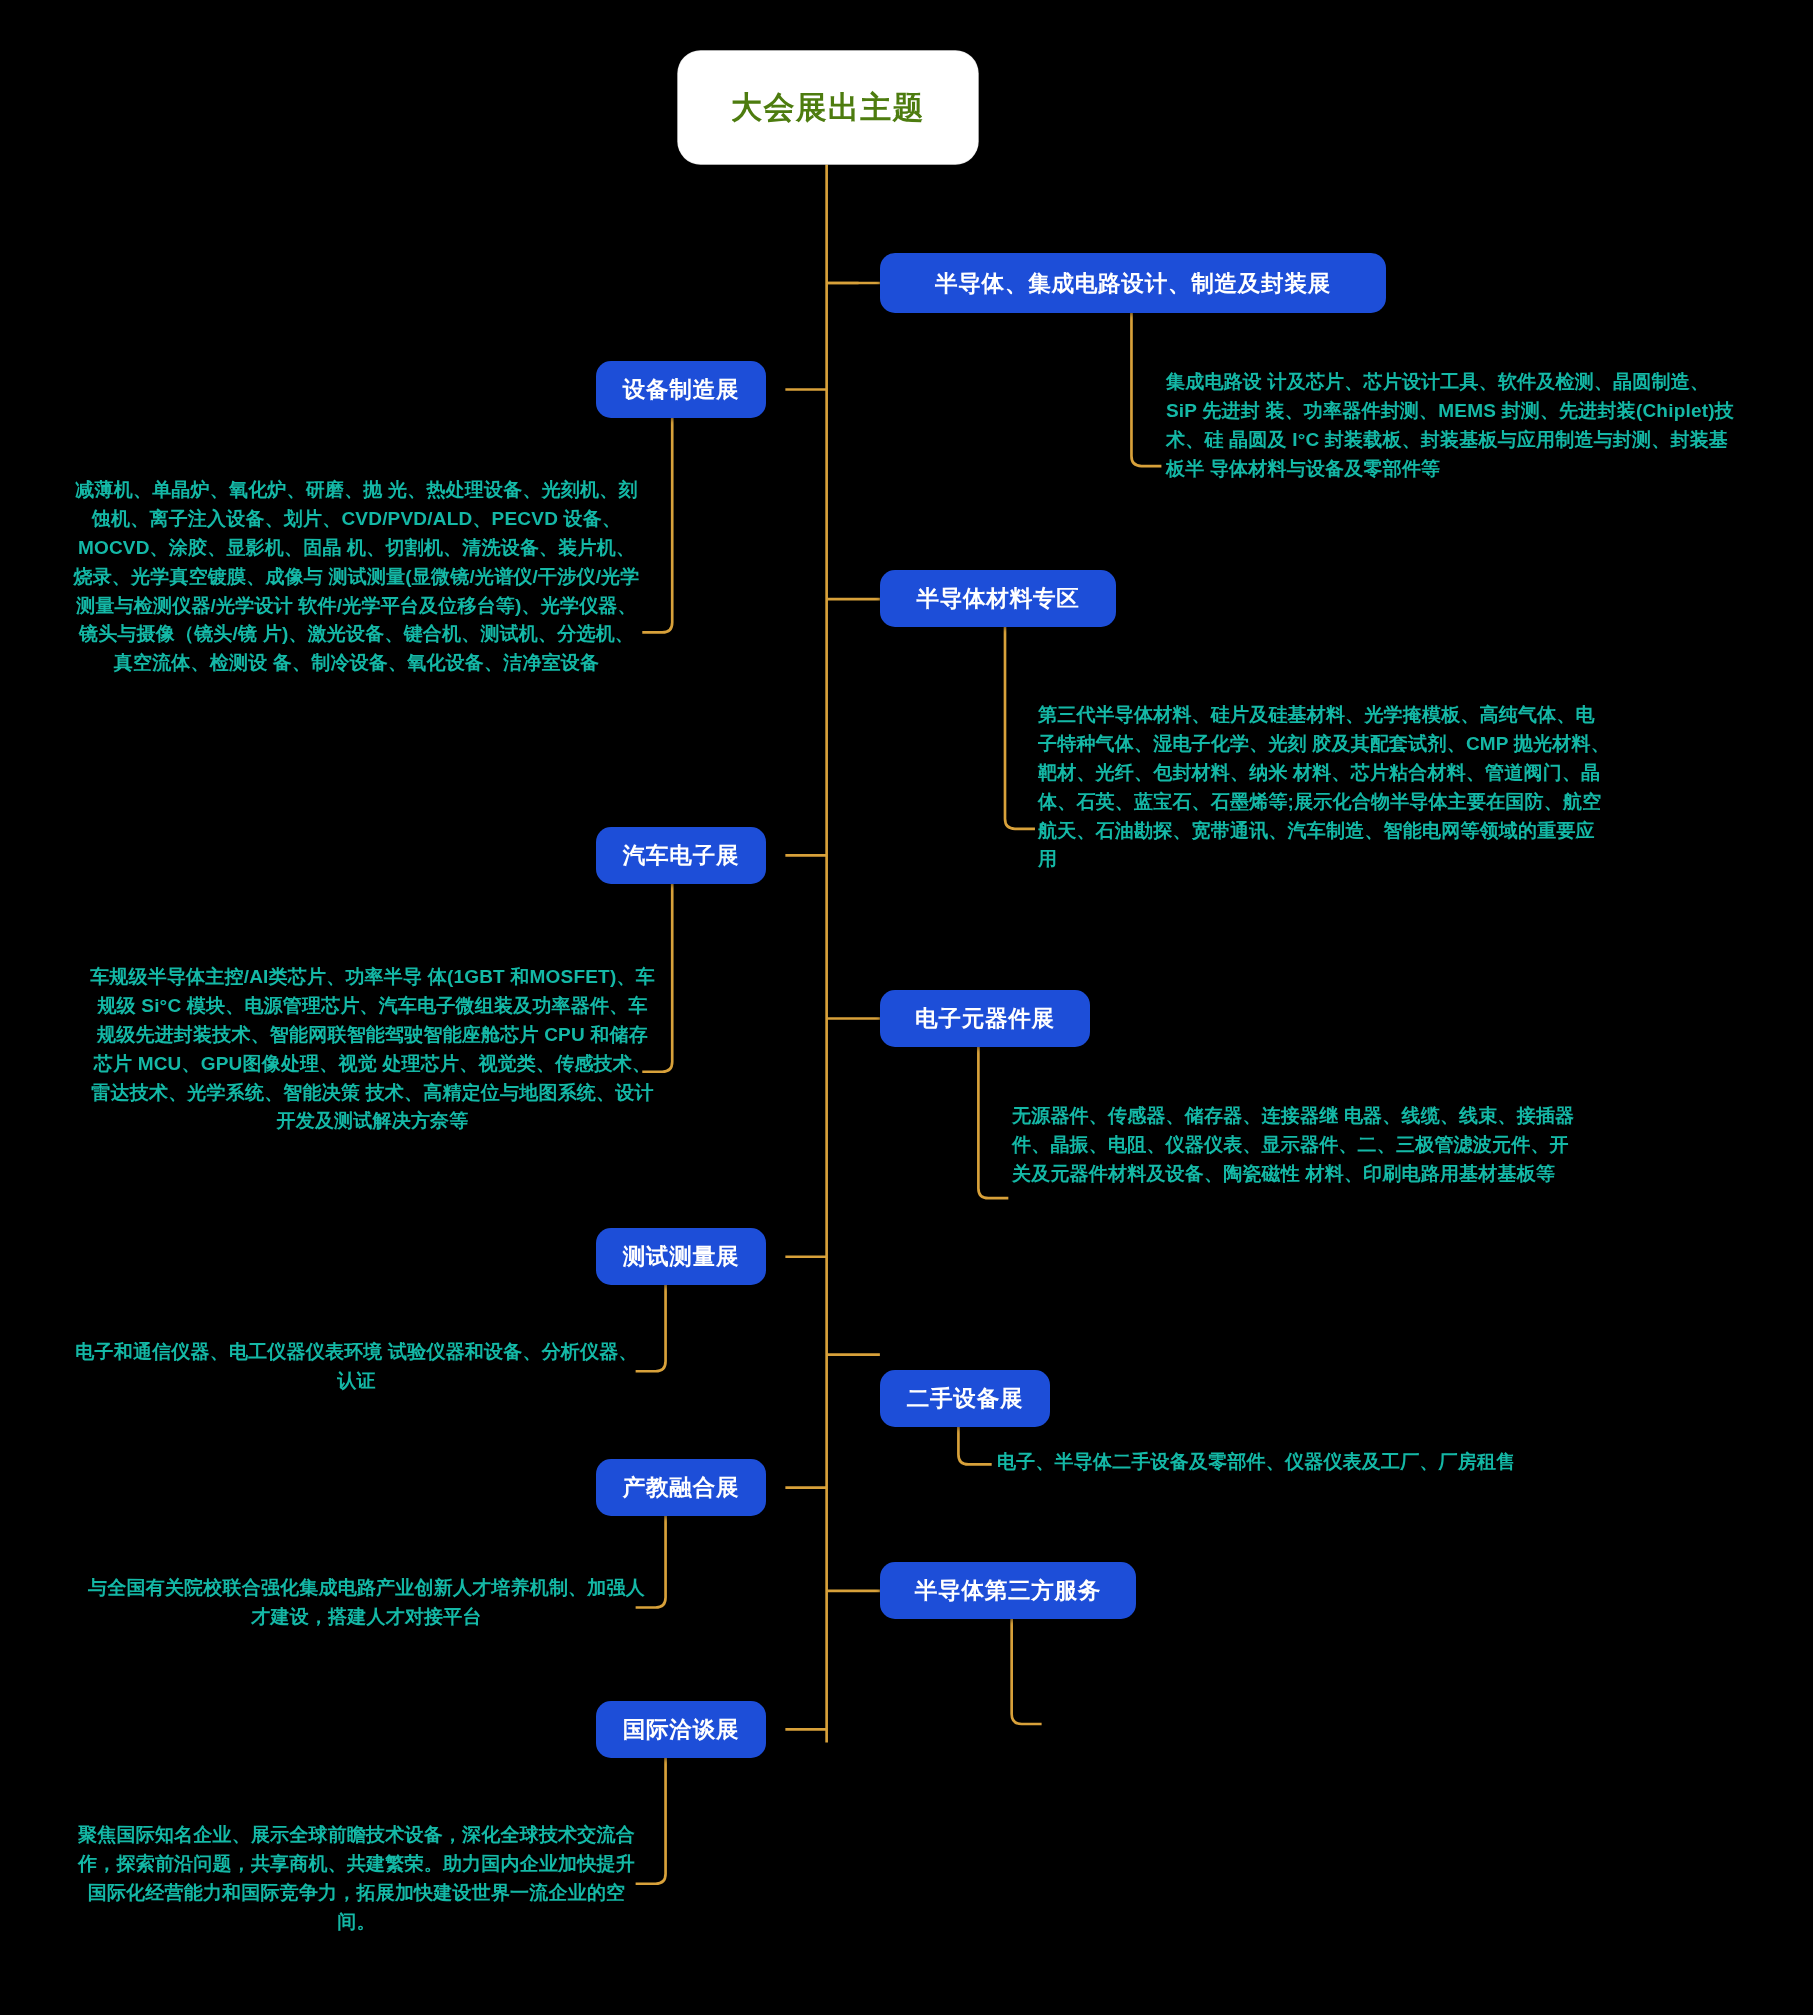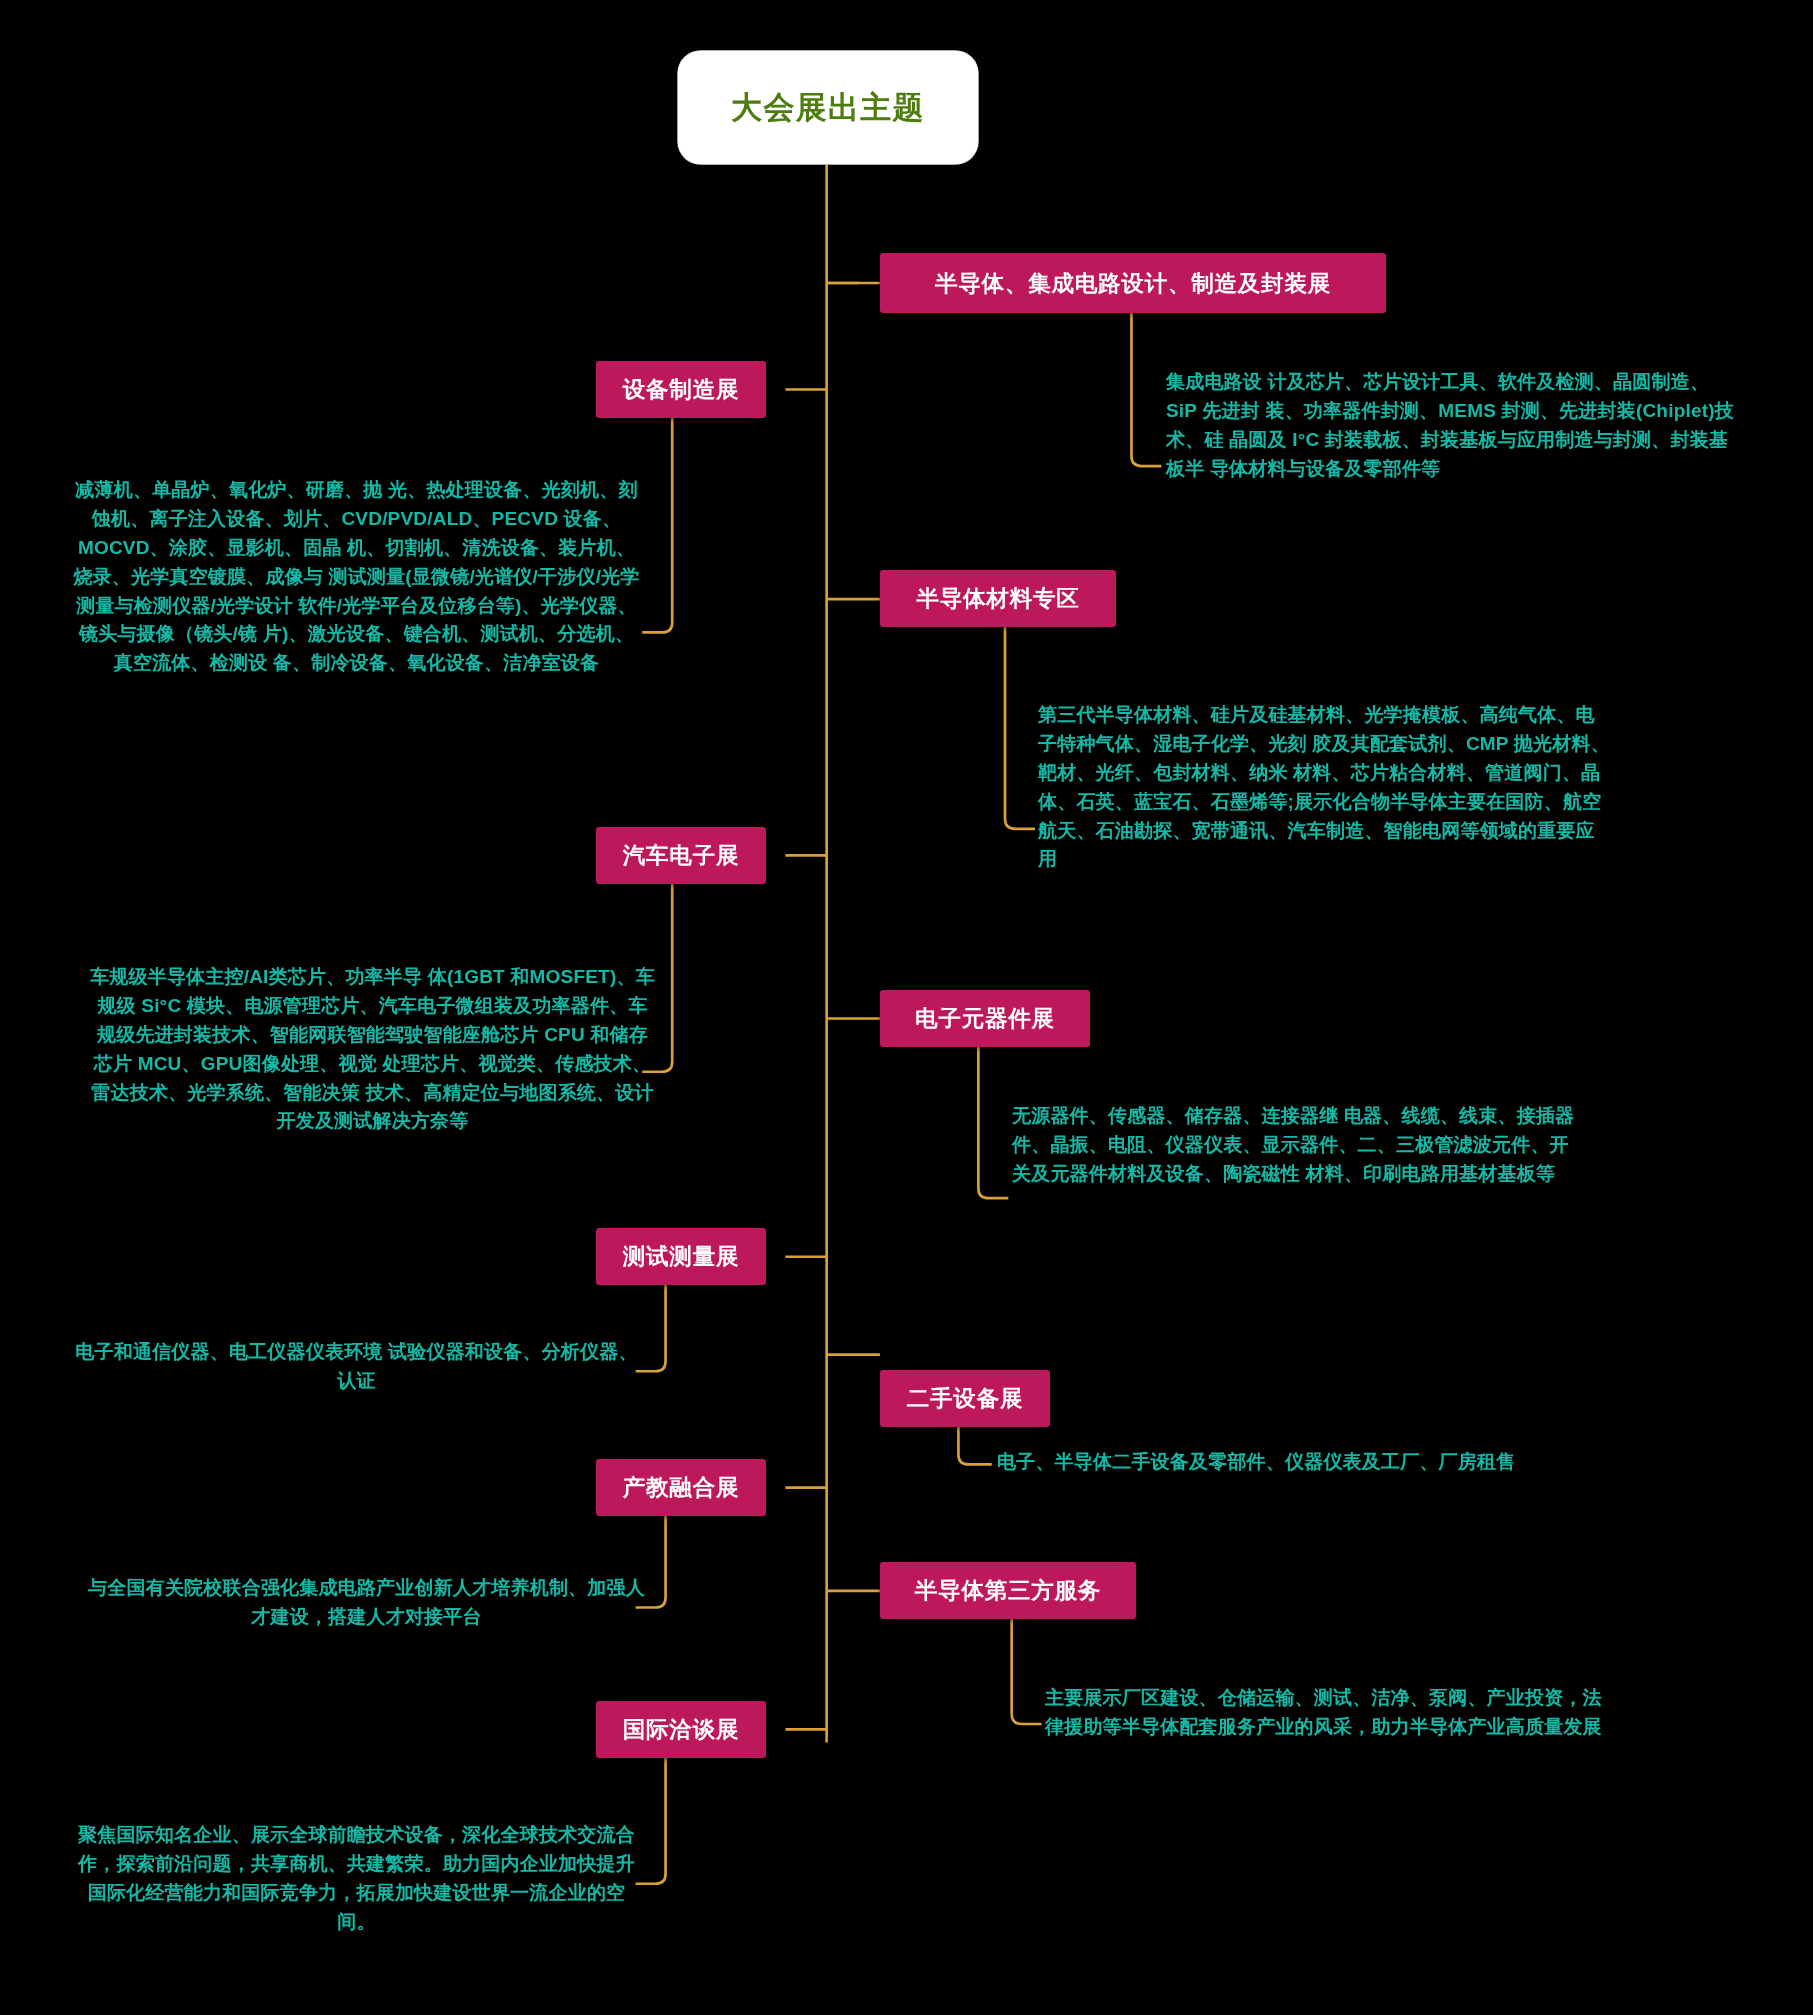--- a/index.html
+++ b/index.html
@@ -39,23 +39,23 @@
     background: #ffffff;
     color: #4d7c0f;
     border-radius: 22.6px;
     font-size: 31px;
     font-weight: 700;
     letter-spacing: 1.3px;
     padding: 0 27px;
     box-shadow: 0 0 0 0.7px #e8e8e8;
   }
   .branch-node {
-    background: #be185d;
+    background: #1d4ed8;
     color: #ffffff;
-    border-radius: 3px;
+    border-radius: 15px;
     font-size: 22.6px;
     font-weight: 700;
     letter-spacing: 0.7px;
     padding: 0 17.3px;
     box-shadow: 0 1.3px 4px rgba(0,0,0,0.45);
   }
   .leaf-text {
     position: absolute;
     color: #14b8a6;
     font-size: 19px;
@@ -155,21 +155,20 @@
   <div class="leaf-text" style="left:997px; top:1448px; width:719px;">电子、半导体二手设备及零部件、仪器仪表及工厂、厂房租售</div>
 
   <div class="node branch-node" style="left:596px; top:1459px; width:170px; height:57px;">
     <span>产教融合展</span>
   </div>
   <div class="leaf-text left-col" style="left:72px; top:1574px; width:569px;margin-left:10px;">与全国有关院校联合强化集成电路产业创新人才培养机制、加强人才建设，搭建人才对接平台</div>
 
   <div class="node branch-node" style="left:880px; top:1562px; width:256px; height:57px;">
     <span>半导体第三方服务</span>
   </div>
-  <div class="leaf-text" style="left:1045px; top:1684px; width:572px;">主要展示厂区建设、仓储运输、测试、洁净、泵阀、产业投资，法律援助等半导体配套服务产业的风采，助力半导体产业高质量发展</div>
 
   <div class="node branch-node" style="left:596px; top:1701px; width:170px; height:57px;">
     <span>国际洽谈展</span>
   </div>
   <div class="leaf-text left-col" style="left:72px; top:1821px; width:569px;">聚焦国际知名企业、展示全球前瞻技术设备，深化全球技术交流合作，探索前沿问题，共享商机、共建繁荣。助力国内企业加快提升国际化经营能力和国际竞争力，拓展加快建设世界一流企业的空间。</div>
 
 </div>
 
 
 </body></html>

